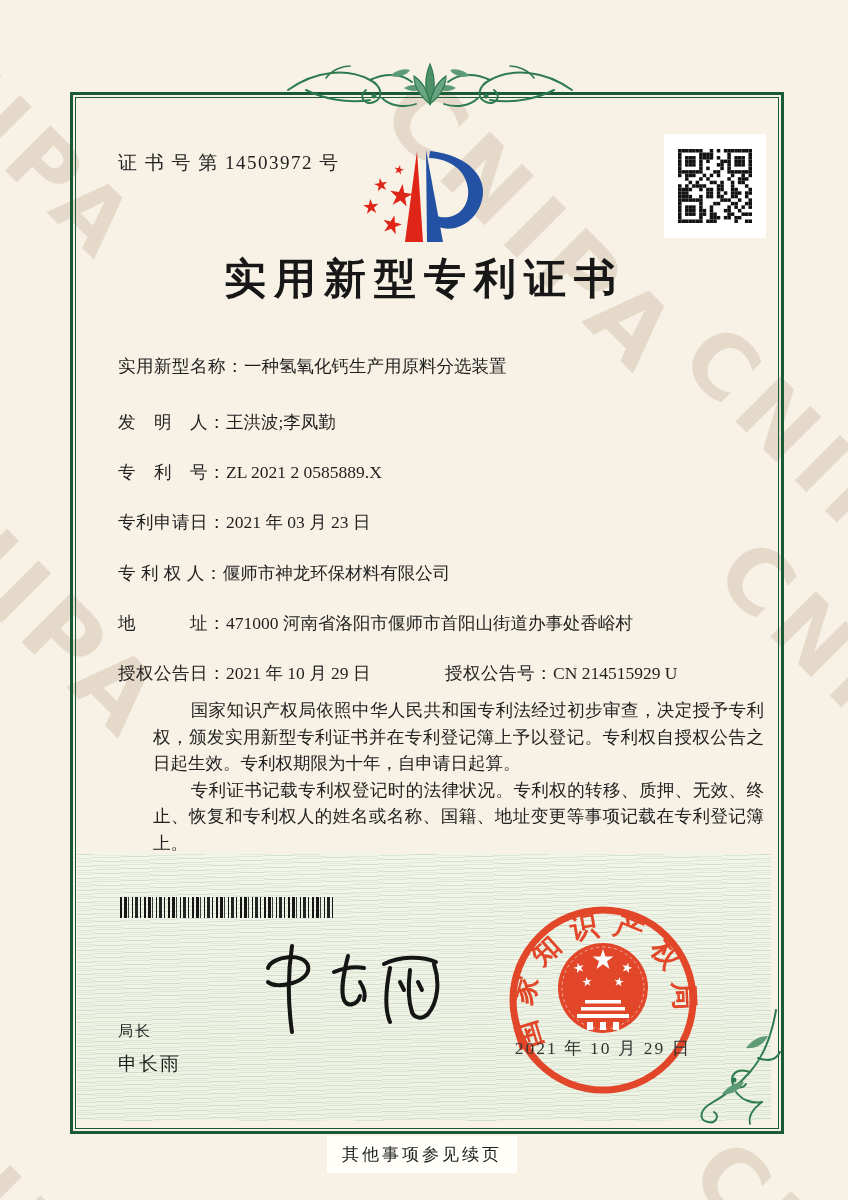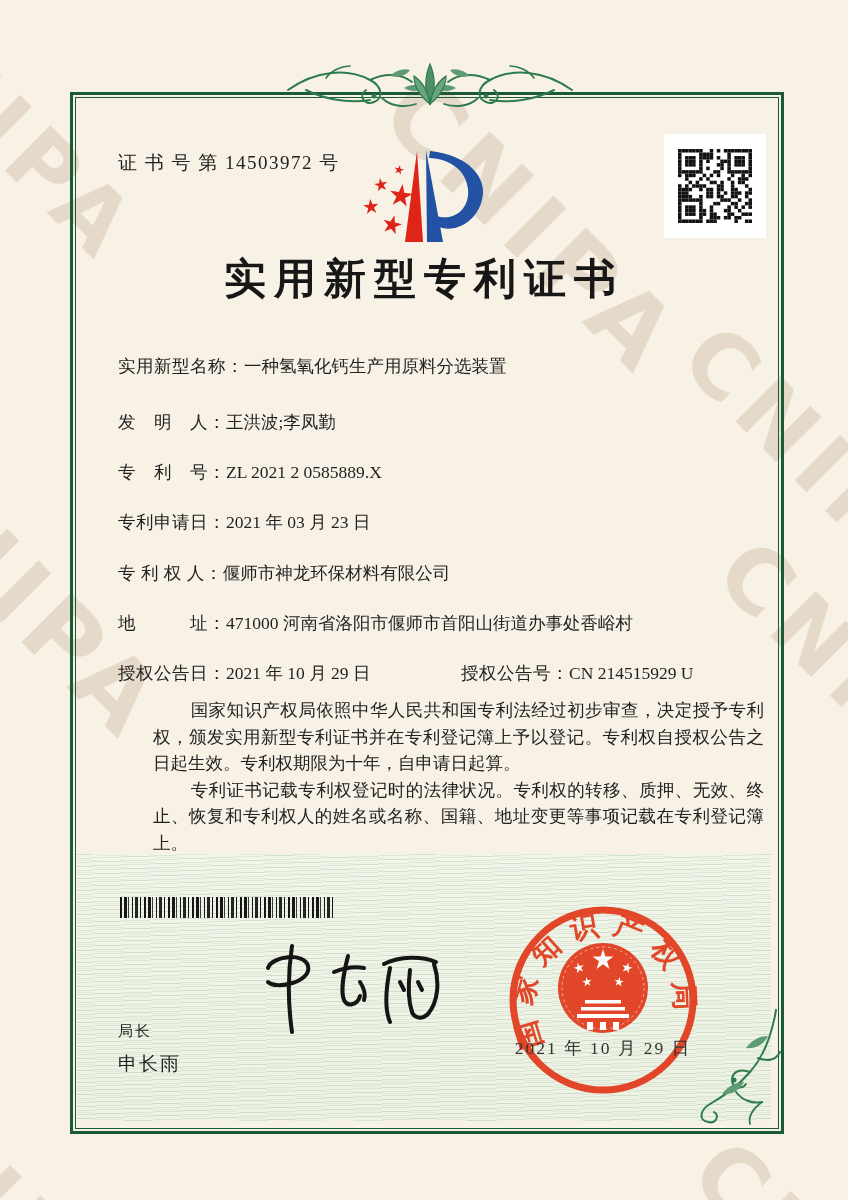--- a/index.html
+++ b/index.html
@@ -39,21 +39,21 @@
   .orn{position:absolute;z-index:5;pointer-events:none;}
   
   .cert-no{position:absolute;left:118px;top:150px;z-index:3;font-size:19px;letter-spacing:1.5px;color:#222;}
   .logo{position:absolute;left:352px;top:145px;width:140px;height:110px;z-index:3;}
   .qr-box{position:absolute;left:664px;top:134px;width:102px;height:104px;background:#ffffff;z-index:3;}
   .qr{position:absolute;left:14px;top:15px;}
   .title{position:absolute;left:70px;top:251px;width:708px;z-index:3;text-align:center;
          font-size:42px;font-weight:700;letter-spacing:8px;color:#171717;}
   .field-row{position:absolute;left:118px;width:640px;z-index:3;font-size:17.5px;color:var(--ink);}
   .field-label{letter-spacing:0.5px;}
-  .grant-no-pair{position:absolute;left:343px;top:0;}
+  .grant-no-pair{position:absolute;left:327px;top:0;}
   .paragraphs{position:absolute;left:118px;top:697px;width:611px;z-index:3;margin-left:35px;}
   .paragraphs p{margin:0;text-indent:2.15em;font-size:17.5px;line-height:26.5px;text-align:justify;color:#222;}
   .barcode{
     position:absolute;left:120px;top:897px;width:216px;height:21px;z-index:3;
     background:repeating-linear-gradient(90deg,
       #161616 0 2px, rgba(0,0,0,0) 2px 4px,
       #161616 4px 7px, rgba(0,0,0,0) 7px 8px,
       #3a3a3a 8px 9px, rgba(0,0,0,0) 9px 12px,
       #161616 12px 13px, rgba(0,0,0,0) 13px 15px,
       #242424 15px 18px, rgba(0,0,0,0) 18px 20px,
@@ -449,14 +449,15 @@
       <rect x="72" y="112" width="52" height="4" fill="#fff"></rect>
       <rect x="82" y="120" width="6" height="8" fill="#fff"></rect>
       <rect x="95" y="120" width="6" height="8" fill="#fff"></rect>
       <rect x="108" y="120" width="6" height="8" fill="#fff"></rect>
       <circle cx="98" cy="86" r="41" fill="none" stroke="rgba(255,255,255,0.55)" stroke-width="1" stroke-dasharray="3 3"></circle>
     </g>
     <text x="98" y="152" text-anchor="middle" font-family="Liberation Serif, DejaVu Serif, serif" font-size="17.5" letter-spacing="2" fill="#262626">2021 年 10 月 29 日</text>
   </svg>
 
 
+  <div class="cont-note">其他事项参见续页</div>
 
 </div>
 
 </body></html>

